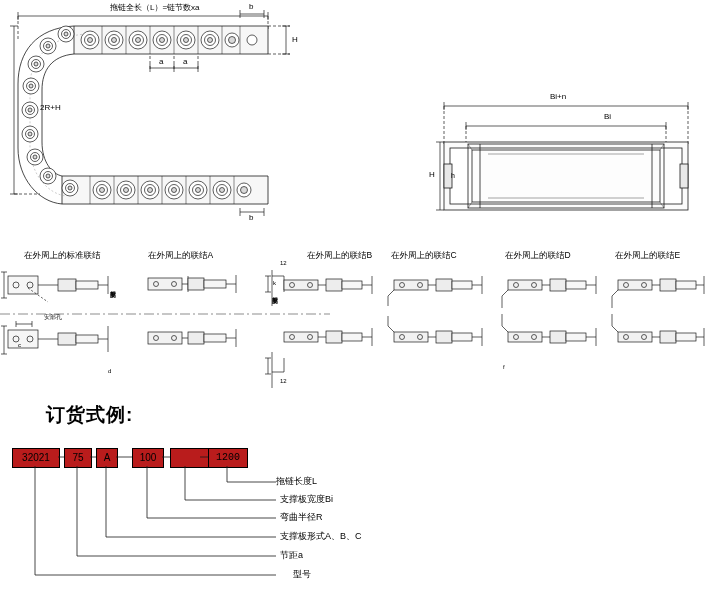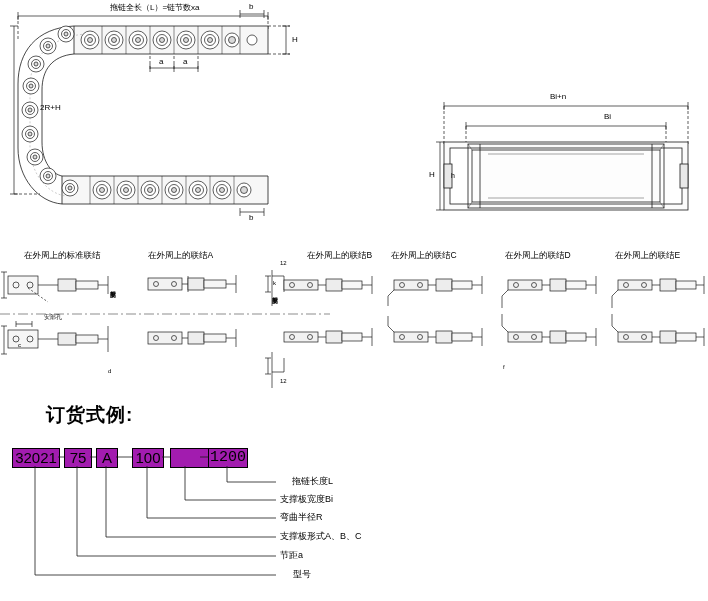--- a/index.html
+++ b/index.html
@@ -4,21 +4,21 @@
 <style>
   html,body{margin:0;padding:0;background:#ffffff;}
   body{width:708px;height:601px;position:relative;overflow:hidden;
        font-family:"Liberation Sans","DejaVu Sans",sans-serif;color:#000;}
   .abs{position:absolute;}
   .txt{font-size:8px;line-height:1;white-space:nowrap;}
   .txt9{font-size:9px;line-height:1;white-space:nowrap;}
   .txt7{font-size:7px;line-height:1;white-space:nowrap;}
   .txt6{font-size:6px;line-height:1;white-space:nowrap;}
   .vert{writing-mode:vertical-rl;text-orientation:mixed;}
-  .box{border:1px solid #000;background:#a21caf;text-align:center;font-size:15px;}
+  .box{border:1px solid #000;background:#b91c1c;text-align:center;font-size:10px;}
   .ordertitle{font-size:19px;font-weight:bold;letter-spacing:1px;}
   svg{display:block;}
   .hdr{font-size:8.5px;white-space:nowrap;}
 </style>
 </head>
 <body>
 
 <div class="abs" style="left:0;top:0;width:300px;height:240px;">
   <svg width="300" height="240" viewBox="0 0 300 240">
     <g fill="none" stroke="#1a1a1a" stroke-width="0.7">
@@ -430,19 +430,19 @@
       <line x1="106" y1="137" x2="276" y2="137"></line>
 
       <line x1="77" y1="66" x2="77" y2="156"></line>
       <line x1="77" y1="156" x2="276" y2="156"></line>
 
       <line x1="35" y1="66" x2="35" y2="175"></line>
       <line x1="35" y1="175" x2="276" y2="175"></line>
     </g>
   </svg>
 
-  <div class="abs txt9" style="left:292px;top:77px;">拖链长度L</div>
+  <div class="abs txt9" style="left:276px;top:77px;">拖链长度L</div>
   <div class="abs txt9" style="left:280px;top:95px;">支撑板宽度Bi</div>
   <div class="abs txt9" style="left:280px;top:113px;">弯曲半径R</div>
   <div class="abs txt9" style="left:280px;top:132px;">支撑板形式A、B、C</div>
   <div class="abs txt9" style="left:280px;top:151px;">节距a</div>
   <div class="abs txt9" style="left:280px;top:170px;margin-left:13px;">型号</div>
 </div>
 
 </body></html>

